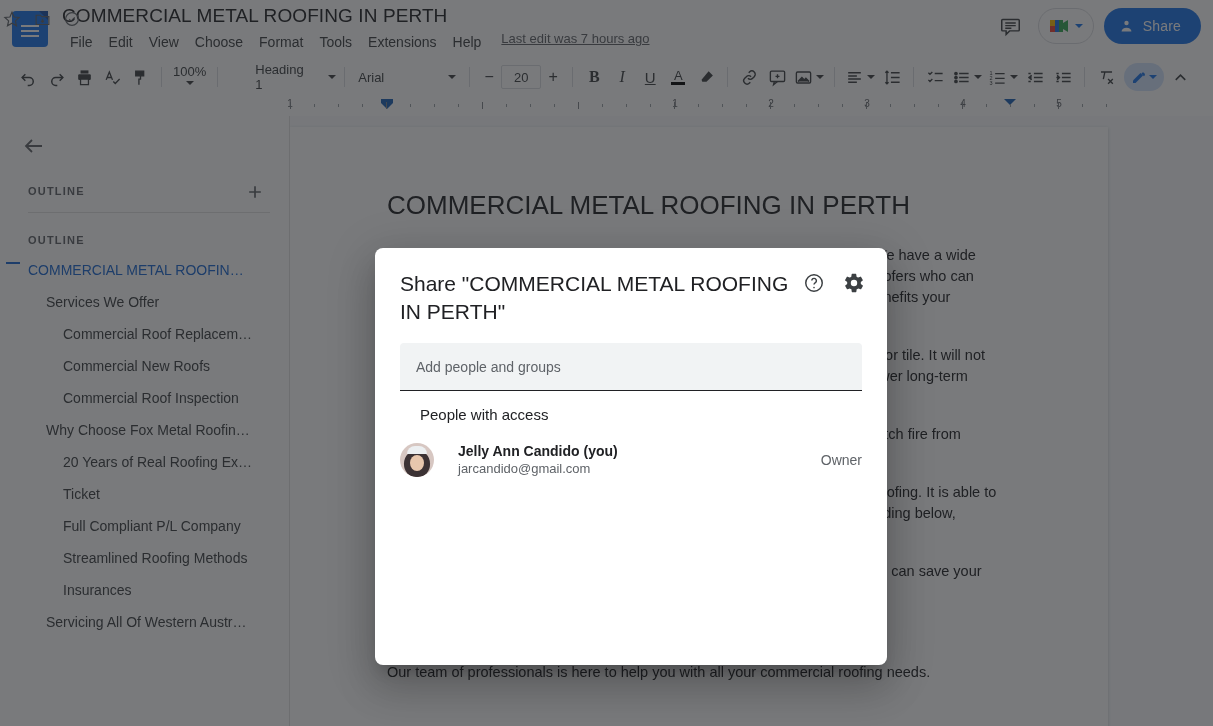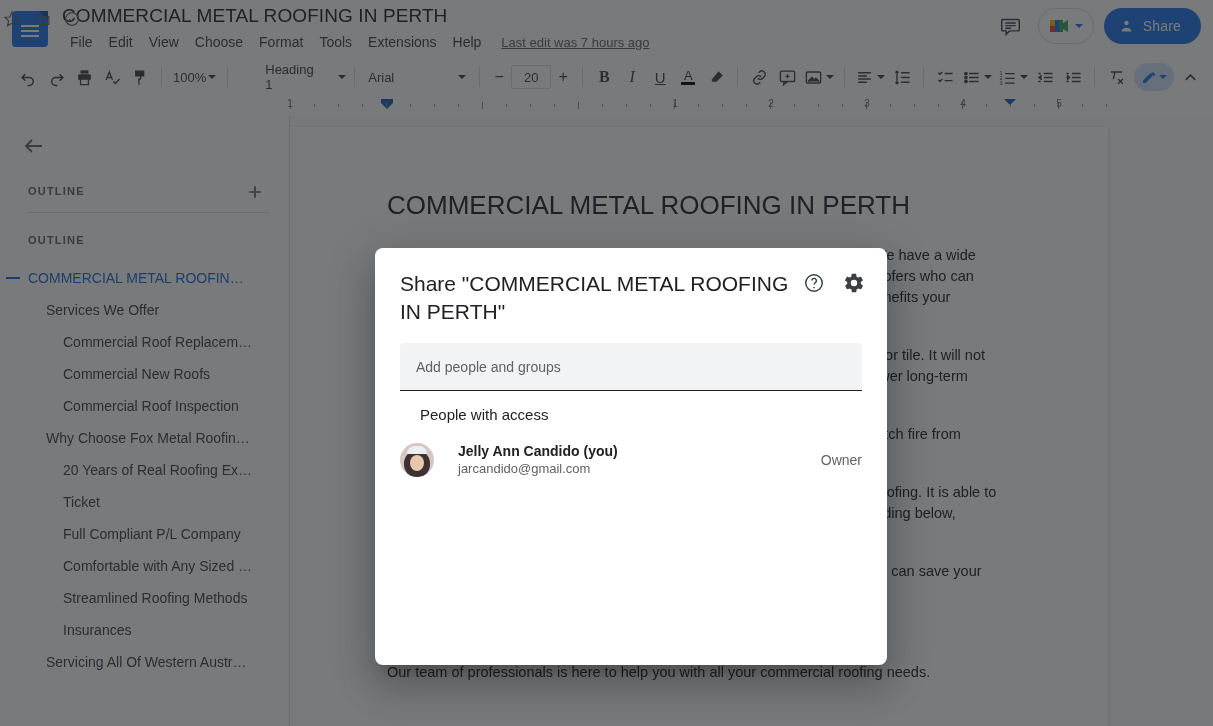--- a/index.html
+++ b/index.html
@@ -24,21 +24,21 @@
 
   .doc-title {
     position:absolute; left:62px; top:5px;
     font-size:19px; color:#202124; letter-spacing:0.1px; white-space:nowrap;
   }
   .title-icons { position:absolute; top:7px; display:flex; gap:6px; align-items:center; }
   .ticon { width:24px; height:24px; display:flex; align-items:center; justify-content:center;
            color:#5f6368; }
   .ticon svg { display:block; }
 
-  .menubar { position:absolute; left:62px; top:31px; display:flex; align-items:center; gap:0; }
+  .menubar { position:absolute; left:62px; top:31px; display:flex; gap:0; }
   .menu-item { font-size:14px; color:#3c4043; padding:3px 8px; border-radius:4px; cursor:pointer; white-space:nowrap;}
   .lastedit { font-size:13px; color:#5f6368; text-decoration:underline; margin-left:12px; cursor:pointer; white-space:nowrap;}
 
   .topright { position:absolute; right:12px; top:8px; display:flex; align-items:center; gap:10px; }
   .comment-btn { width:34px; height:34px; display:flex; align-items:center; justify-content:center; color:#3c4043; border-radius:50%; cursor:pointer;}
   .meet-pill {
     height:36px; padding:0 10px 0 8px; border:1px solid #dadce0; border-radius:18px;
     display:flex; align-items:center; gap:4px; cursor:pointer;
   }
   .meet-icon { width:24px; height:18px; position:relative; }
@@ -49,21 +49,21 @@
   }
 
   
   .toolbar {
     position:absolute; left:0; top:58px; width:1213px; height:38px;
     background:#fff; display:flex; align-items:center; padding-left:14px; gap:0;
   }
   .tb { height:28px; min-width:28px; display:flex; align-items:center; justify-content:center;
         color:#3c4043; border-radius:4px; cursor:pointer; padding:0 3px;}
   .tb-sep { width:1px; height:20px; background:#dadce0; margin:0 7px; }
-  .zoom-box { display:flex; align-items:center; gap:2px; padding:0 4px; height:26px; border-radius:4px; cursor:pointer;}
+  .zoom-box { display:flex; align-items:center; gap:2px; padding:0 4px; height:26px; border-radius:4px; cursor:pointer;flex-direction:column;}
   .zoom-box span { font-size:13px; color:#3c4043; }
   .style-box { display:flex; align-items:center; justify-content:space-between; width:112px;
                height:26px; padding:0 6px; border-radius:4px; cursor:pointer;}
   .style-box span { font-size:13px; color:#3c4043;margin-left:24px; }
   .font-box { display:flex; align-items:center; justify-content:space-between; width:110px;
               height:26px; padding:0 6px; border-radius:4px; cursor:pointer;}
   .font-box span { font-size:13px; color:#3c4043; }
   .size-box { display:flex; align-items:center; height:26px; }
   .size-btn { width:24px; height:24px; display:flex; align-items:center; justify-content:center;
               font-size:16px; color:#3c4043; cursor:pointer;}
@@ -90,21 +90,21 @@
   .workspace { position:absolute; left:0; top:116px; width:1213px; height:610px; background:#f9fbfd;}
   .sidebar { position:absolute; left:0; top:0; width:290px; height:610px; background:#fff;
              border-right:1px solid #e0e0e0; overflow:hidden;}
   .back-arrow { position:absolute; left:22px; top:134px; width:24px; height:24px; color:#5f6368; cursor:pointer;}
   .sb-section { position:absolute; left:28px; font-size:11px; font-weight:bold; letter-spacing:1.2px; color:#5f6368;}
   .sb-summary { top:185px; }
   .sb-plus { position:absolute; left:245px; top:182px; width:20px; height:20px; color:#5f6368; cursor:pointer;}
   .sb-divider { position:absolute; left:28px; top:212px; width:242px; height:1px; background:#e0e0e0;}
   .sb-outline-label { top:234px; }
   .outline-list { position:absolute; left:0; top:262px; width:290px; }
-  .o-item { height:32px; display:flex; align-items:center; font-size:14px; color:#3c4043;
+  .o-item { height:32px; display:flex; font-size:14px; color:#3c4043;
             cursor:pointer; white-space:nowrap; overflow:hidden;}
   .o-l0 { padding-left:28px; color:#1967d2; }
   .o-l1 { padding-left:46px; }
   .o-l2 { padding-left:63px; }
   .o-dash { position:absolute; left:6px; width:14px; height:2px; background:#1967d2; }
 
   .docarea { position:absolute; left:290px; top:0; width:923px; height:610px; background:#f9fbfd; overflow:hidden;}
   .page { position:absolute; left:0; top:11px; width:818px; height:800px; background:#fff;
           box-shadow:0 1px 3px rgba(60,64,67,.25); }
   .page-inner { position:absolute; left:97px; top:62px; width:625px; }
@@ -494,23 +494,20 @@
     <div class="o-item o-l2">
       <span>20 Years of Real Roofing Ex…</span>
       </div>
     <div class="o-item o-l2">
       <span>Ticket</span>
       </div>
     <div class="o-item o-l2">
       <span>Full Compliant P/L Company</span>
       </div>
     <div class="o-item o-l2">
-      <span>Comfortable with Any Sized …</span>
-      </div>
-    <div class="o-item o-l2">
       <span>Streamlined Roofing Methods</span>
       </div>
     <div class="o-item o-l2">
       <span>Insurances</span>
       </div>
     <div class="o-item o-l1">
       <span>Servicing All Of Western Austr…</span>
       </div>
   </div>
 

